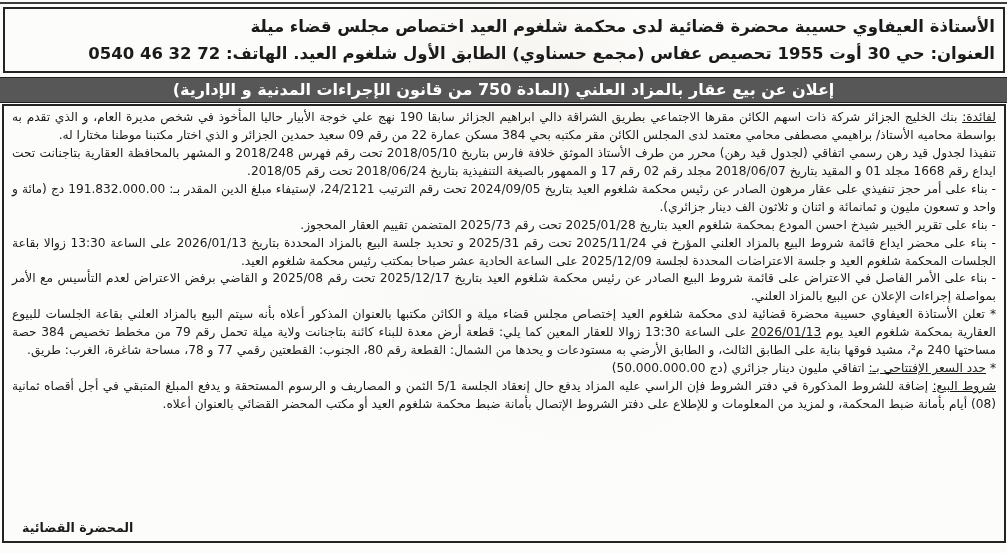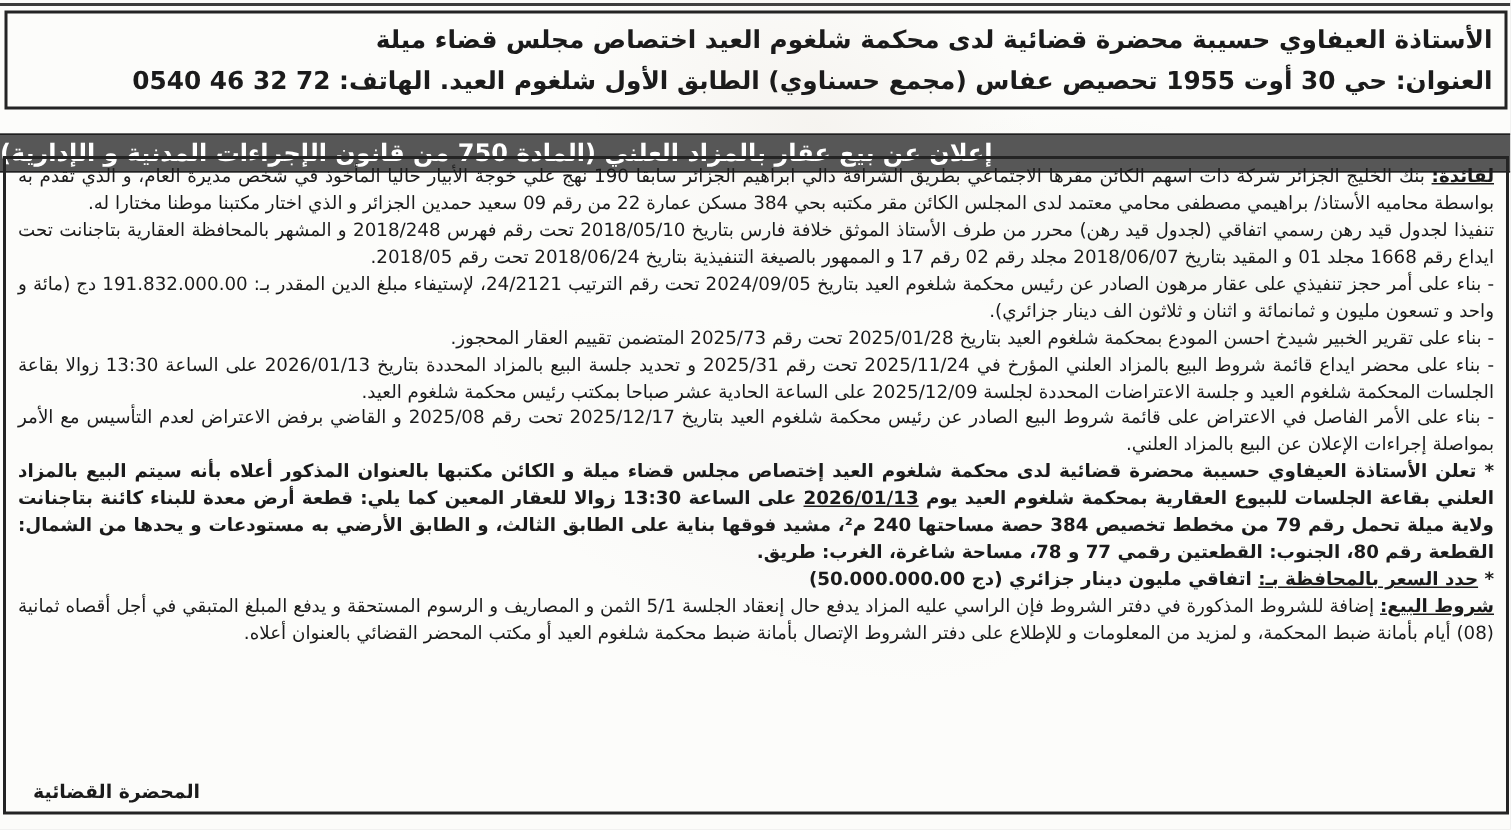--- a/index.html
+++ b/index.html
@@ -9,34 +9,34 @@
     direction:rtl;
   }
   .top-rule{position:absolute;top:2px;left:0;width:100%;border-top:2px solid #3c3c3c;}
   .header-box{
     position:absolute;top:7px;right:2px;left:3px;
     border:2px solid #242424;background:transparent;
     font-weight:bold;font-size:16.5px;line-height:1.62;
     padding:5px 8px 4px;
   }
   .title-bar{
-    position:absolute;top:89px;left:0;right:0;height:24px;
+    position:absolute;top:77px;left:0;right:0;height:24px;
     background:#575757;border-top:1px solid #202020;border-bottom:1px solid #202020;
-    color:#ffffff;font-weight:bold;font-size:16px;text-align:left;line-height:24px;
+    color:#ffffff;font-weight:bold;font-size:16px;text-align:center;line-height:24px;
     letter-spacing:.2px;
   }
   .body-box{
     position:absolute;top:104px;right:1px;left:2px;bottom:10px;
     border:2px solid #242424;
     padding:3px 8px 22px 8px;
     font-size:12.2px;line-height:1.47;text-align:justify;
     overflow:hidden;
   }
   .body-box p{margin:0;padding:0;}
-  .b{font-weight:bold;}
+  .b{font-weight:normal;}
   .u{text-decoration:underline;}
   .ltr{direction:ltr;unicode-bidi:embed;}
   .signature{
     position:absolute;left:18px;bottom:4px;font-weight:bold;font-size:12.6px;
   }
   
   .wm{position:absolute;pointer-events:none;opacity:.5;}
   .wm1{top:-30px;left:380px;width:330px;height:230px;transform:rotate(28deg);
        background:radial-gradient(closest-side,rgba(205,190,175,.28),rgba(205,190,175,0));}
   .wm2{top:90px;left:600px;width:380px;height:180px;transform:rotate(20deg);
@@ -68,19 +68,19 @@
 
     <p>تنفيذا لجدول قيد رهن رسمي اتفاقي (لجدول قيد رهن) محرر من طرف الأستاذ الموثق خلافة فارس بتاريخ 2018/05/10 تحت رقم فهرس 2018/248 و المشهر بالمحافظة العقارية بتاجنانت تحت ايداع رقم 1668 مجلد 01 و المقيد بتاريخ 2018/06/07 مجلد رقم 02 رقم 17 و الممهور بالصيغة التنفيذية بتاريخ 2018/06/24 تحت رقم 2018/05.</p>
 
     <p>- بناء على أمر حجز تنفيذي على عقار مرهون الصادر عن رئيس محكمة شلغوم العيد بتاريخ 2024/09/05 تحت رقم الترتيب 24/2121، لإستيفاء مبلغ الدين المقدر بـ: 191.832.000.00 دج (مائة و واحد و تسعون مليون و ثمانمائة و اثنان و ثلاثون الف دينار جزائري).</p>
     <p>- بناء على تقرير الخبير شيدخ احسن المودع بمحكمة شلغوم العيد بتاريخ 2025/01/28 تحت رقم 2025/73 المتضمن تقييم العقار المحجوز.</p>
     <p>- بناء على محضر ايداع قائمة شروط البيع بالمزاد العلني المؤرخ في 2025/11/24 تحت رقم 2025/31 و تحديد جلسة البيع بالمزاد المحددة بتاريخ 2026/01/13 على الساعة 13:30 زوالا بقاعة الجلسات المحكمة شلغوم العيد و جلسة الاعتراضات المحددة لجلسة 2025/12/09 على الساعة الحادية عشر صباحا بمكتب رئيس محكمة شلغوم العيد.</p>
     <p>- بناء على الأمر الفاصل في الاعتراض على قائمة شروط البيع الصادر عن رئيس محكمة شلغوم العيد بتاريخ 2025/12/17 تحت رقم 2025/08 و القاضي برفض الاعتراض لعدم التأسيس مع الأمر بمواصلة إجراءات الإعلان عن البيع بالمزاد العلني.</p>
 
     <p class="b"><span>* تعلن الأستاذة العيفاوي حسيبة محضرة قضائية لدى محكمة شلغوم العيد إختصاص مجلس قضاء ميلة و الكائن مكتبها بالعنوان المذكور أعلاه بأنه سيتم البيع بالمزاد العلني بقاعة الجلسات للبيوع العقارية بمحكمة شلغوم العيد يوم </span><span class="u">2026/01/13</span><span> على الساعة 13:30 زوالا للعقار المعين كما يلي: قطعة أرض معدة للبناء كائنة بتاجنانت ولاية ميلة تحمل رقم 79 من مخطط تخصيص 384 حصة مساحتها 240 م²، مشيد فوقها بناية على الطابق الثالث، و الطابق الأرضي به مستودعات و يحدها من الشمال: القطعة رقم 80، الجنوب: القطعتين رقمي 77 و 78، مساحة شاغرة، الغرب: طريق.</span></p>
 
-    <p class="b"><span>* </span><span class="u">حدد السعر بالمحافظة بـ:</span><span> اتفاقي مليون دينار جزائري </span><span class="ltr" dir="ltr">(50.000.000.00 دج)</span></p>
+    <p class="b"><span>* </span><span class="u">حدد السعر الإفتتاحي بـ:</span><span> اتفاقي مليون دينار جزائري </span><span class="ltr" dir="ltr">(50.000.000.00 دج)</span></p>
 
     <p><span class="b u">شروط البيع:</span><span> إضافة للشروط المذكورة في دفتر الشروط فإن الراسي عليه المزاد يدفع حال إنعقاد الجلسة 5/1 الثمن و المصاريف و الرسوم المستحقة و يدفع المبلغ المتبقي في أجل أقصاه ثمانية (08) أيام بأمانة ضبط المحكمة، و لمزيد من المعلومات و للإطلاع على دفتر الشروط الإتصال بأمانة ضبط محكمة شلغوم العيد أو مكتب المحضر القضائي بالعنوان أعلاه.</span></p>
 
     <div class="signature">المحضرة القضائية</div>
   </div>
 </div>
 
 </body></html>

